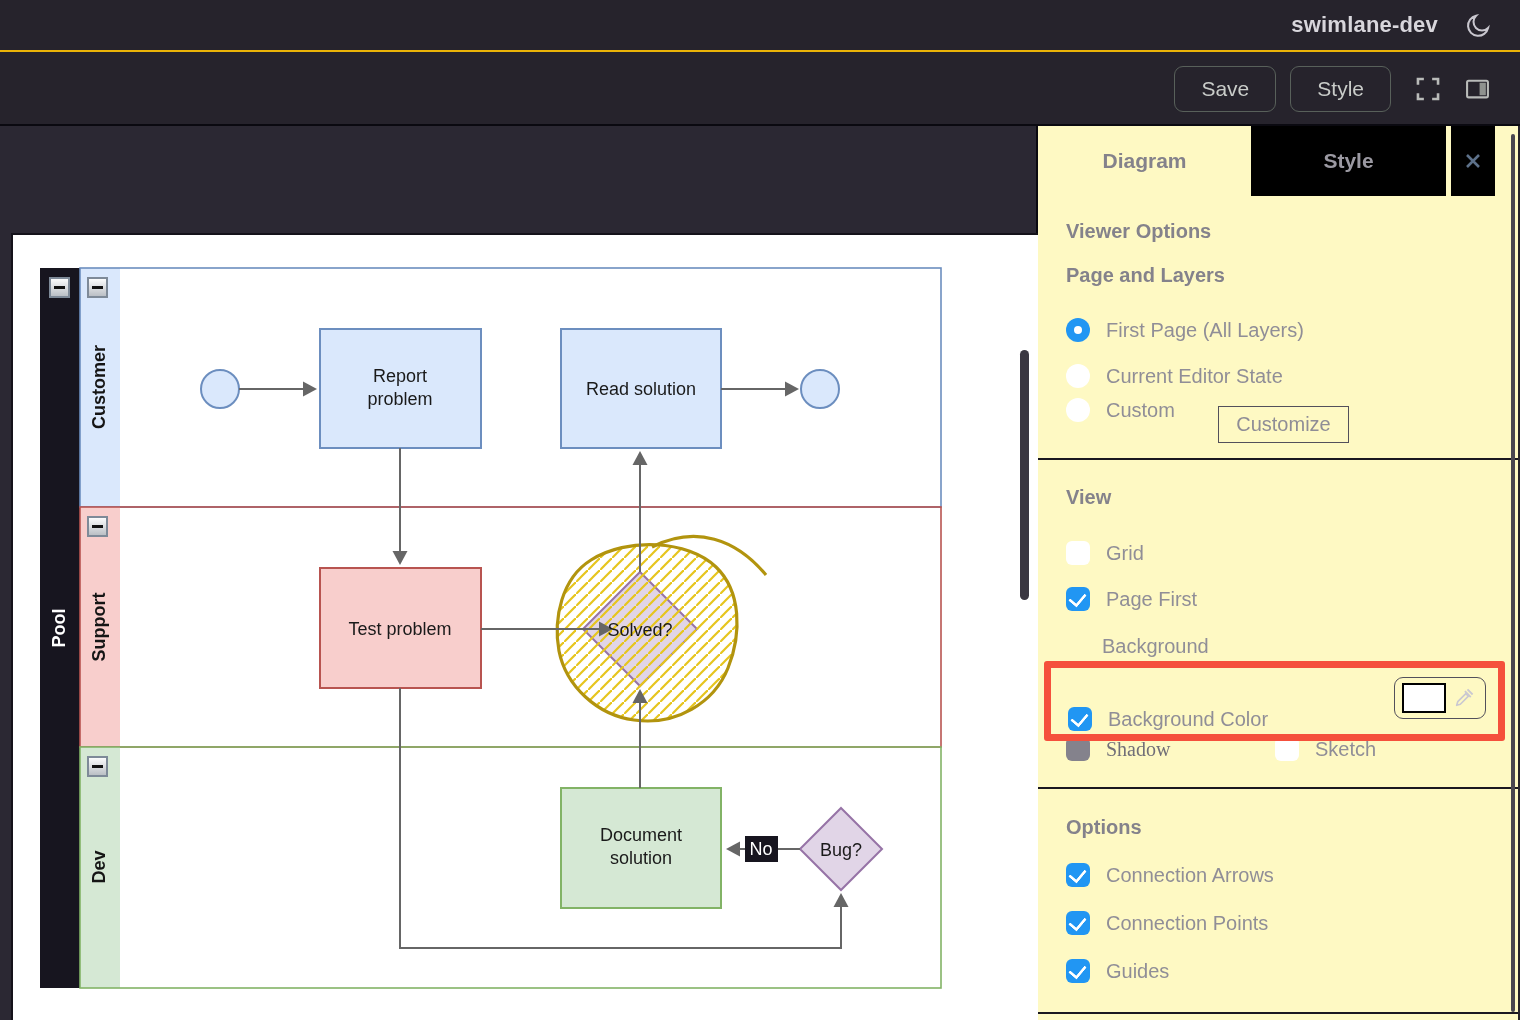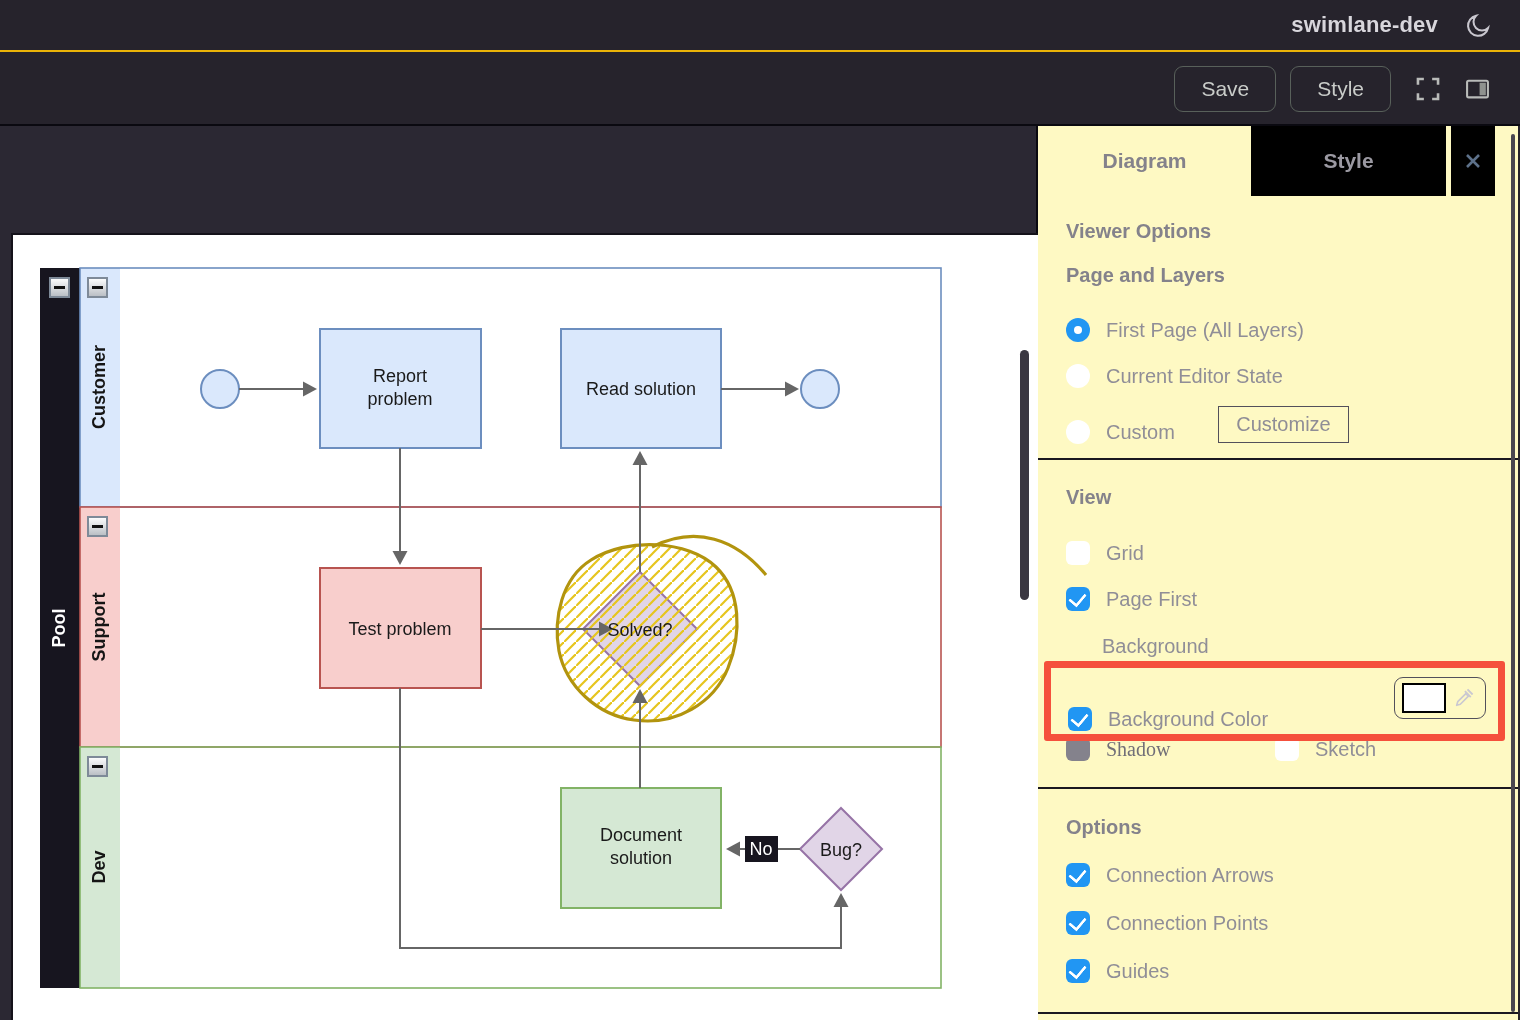--- a/index.html
+++ b/index.html
@@ -242,21 +242,21 @@
       <div class="heading" style="top:138px;">Page and Layers</div>
 
       <div class="row" style="top:192px;">
         <span class="radio selected"></span>
         <span class="row-label">First Page (All Layers)</span>
       </div>
       <div class="row" style="top:238px;">
         <span class="radio"></span>
         <span class="row-label">Current Editor State</span>
       </div>
-      <div class="row" style="top:294px;">
+      <div class="row" style="top:272px;">
         <span class="radio"></span>
         <span class="row-label">Custom</span>
       </div>
       <button class="panel-btn btn-customize">Customize</button>
 
       <div class="divider" style="top:332px;"></div>
 
       <div class="heading" style="top:360px;">View</div>
 
       <div class="row" style="top:415px;">

